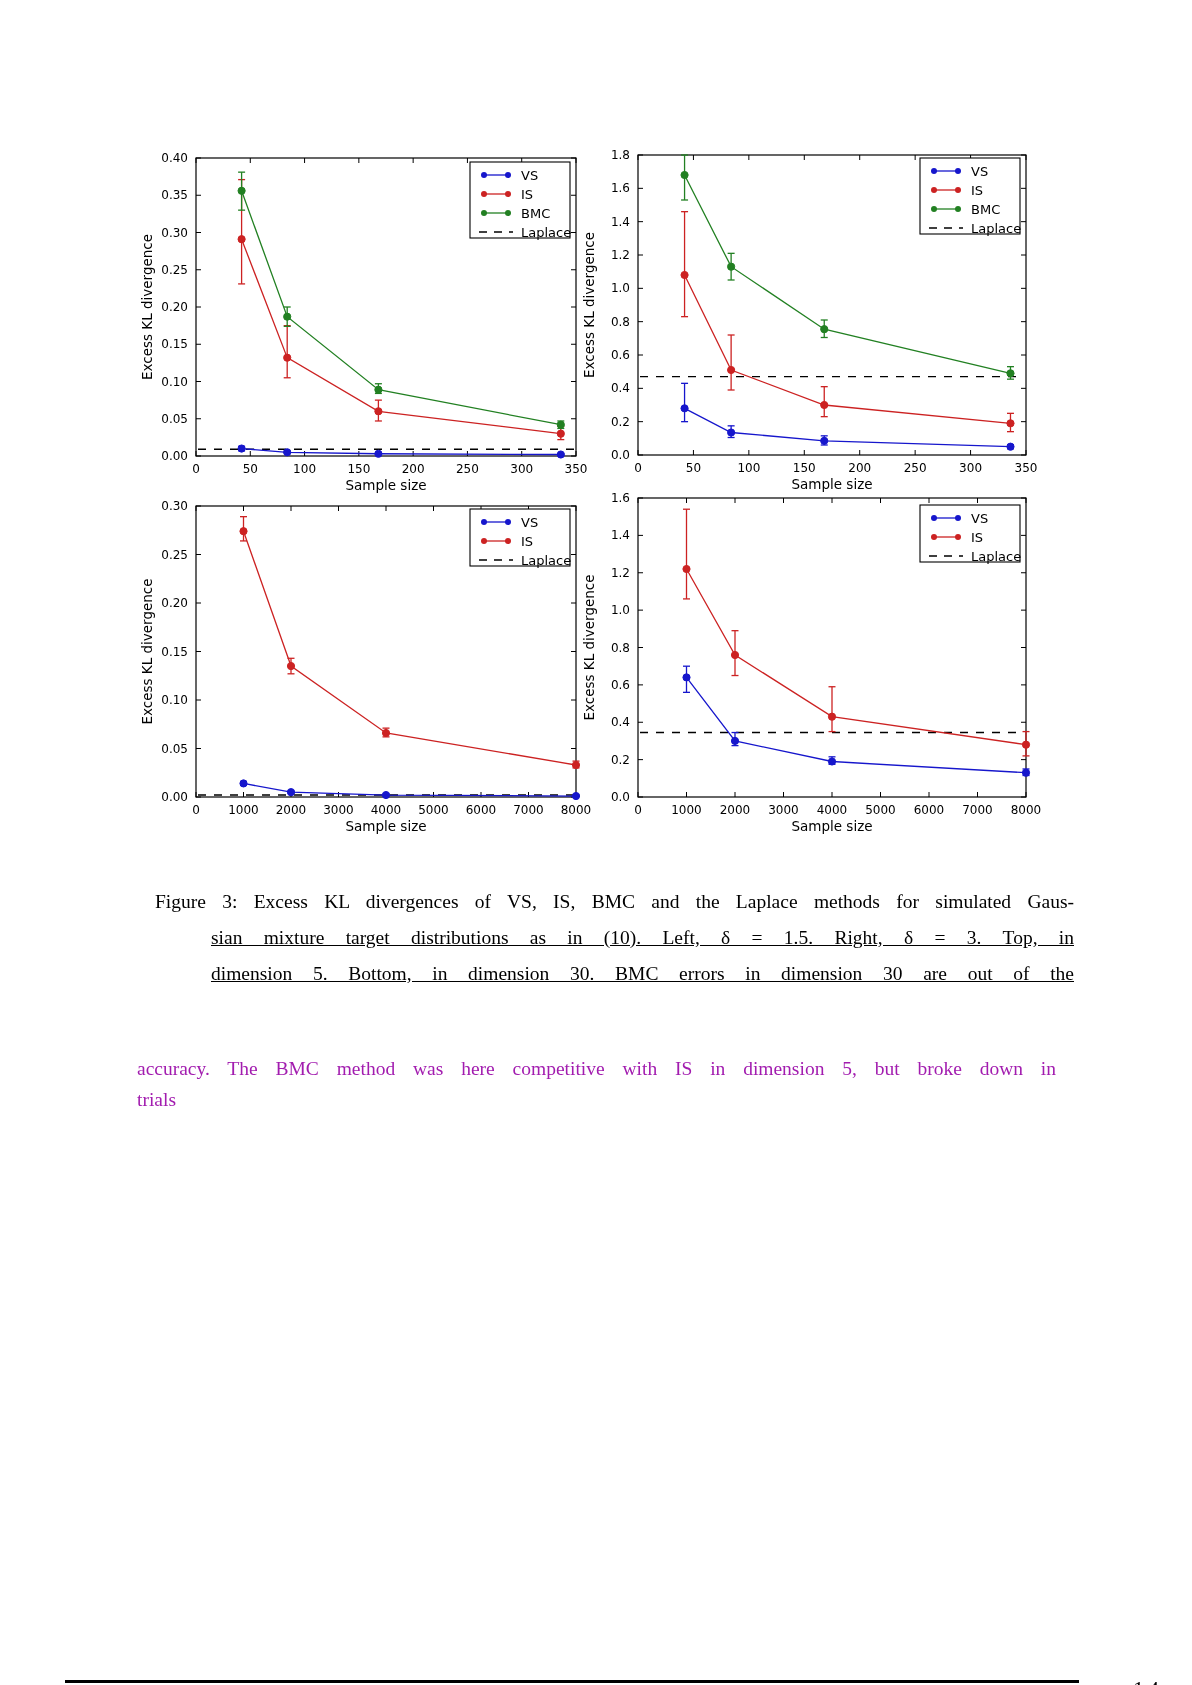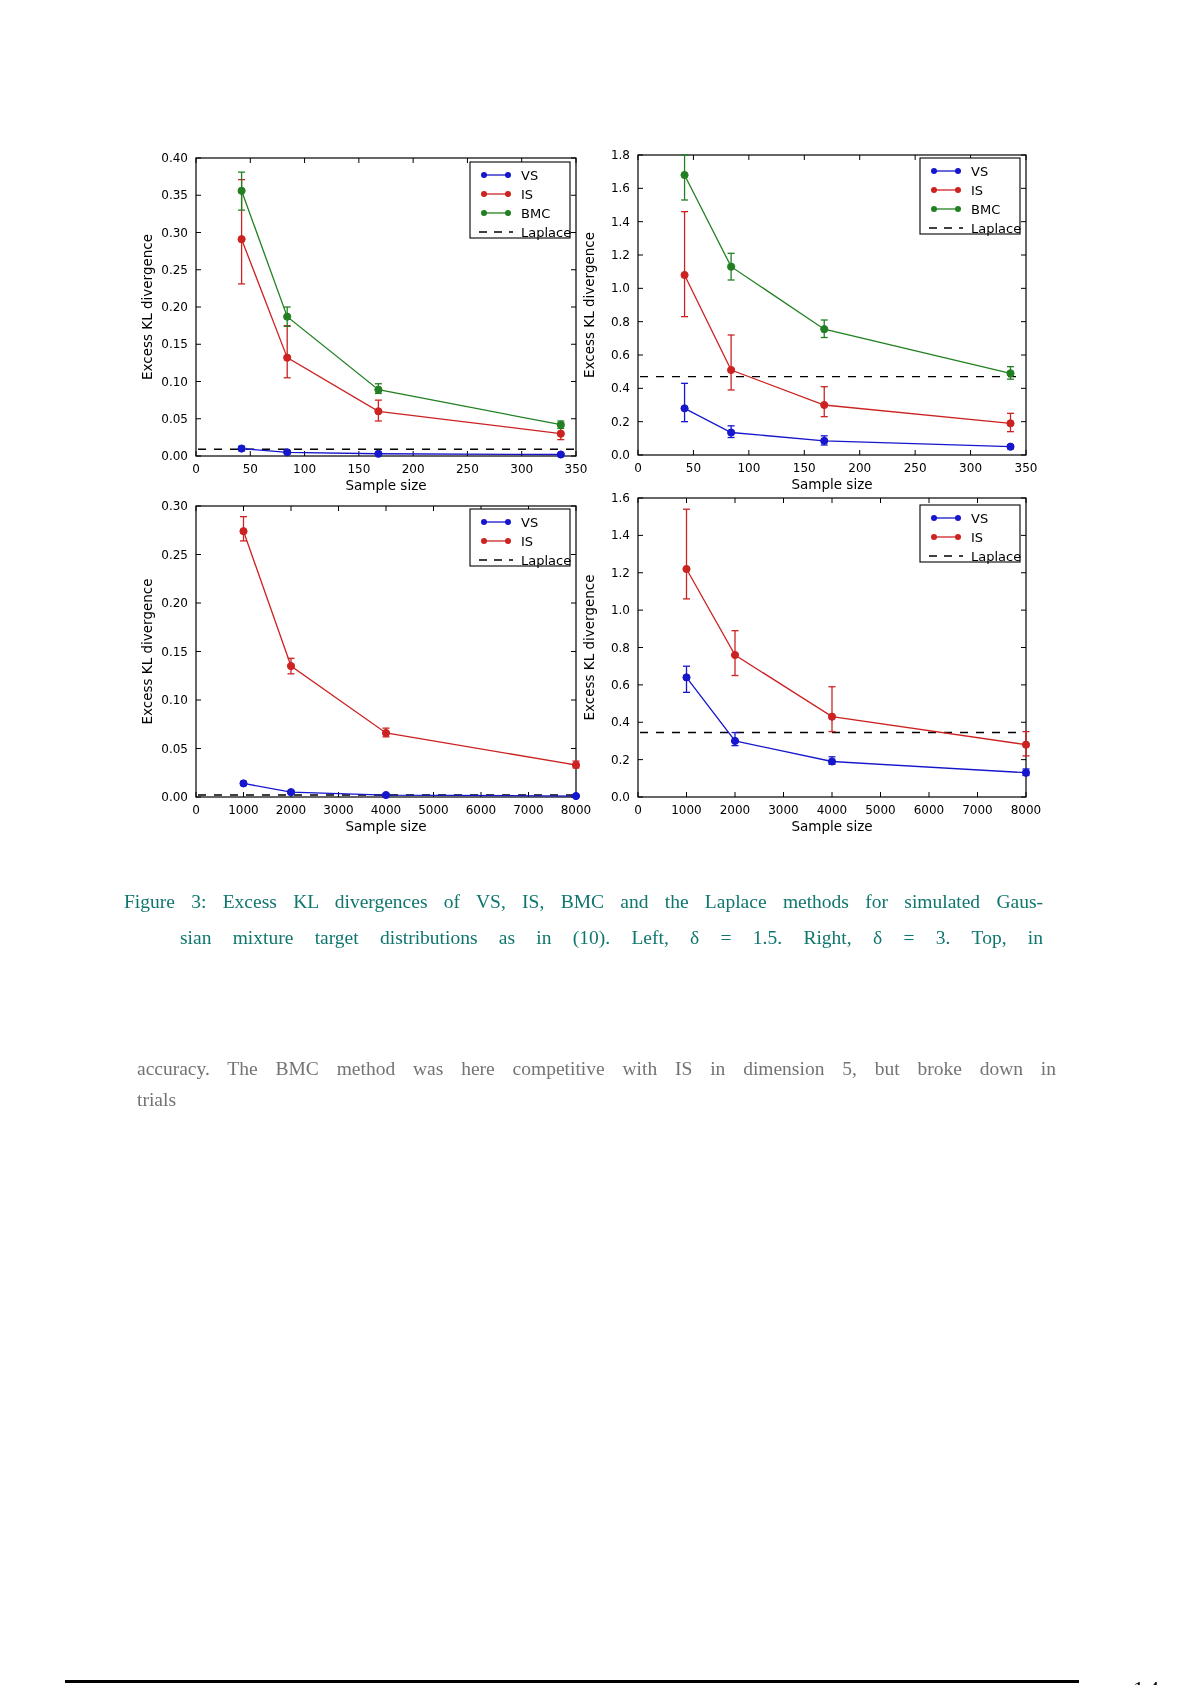--- a/index.html
+++ b/index.html
@@ -2,27 +2,27 @@
 <html><head>
 <meta charset="utf-8">
 <style>
   html,body{margin:0;padding:0;background:#888;}
   .page{position:relative;width:1192px;height:1685px;margin:0 auto;background:#ffffff;overflow:hidden;}
   svg{position:absolute;left:0;top:0;}
   svg text{fill:#000;}
   .tick-label{font:12px "DejaVu Sans",sans-serif;}
   .ax-label{font:13.5px "DejaVu Sans",sans-serif;}
   .legend-label{font:13px "DejaVu Sans",sans-serif;}
-  .caption{position:absolute;left:124px;top:884px;width:919px;
-           font:19.5px/36px "Liberation Serif","DejaVu Serif",serif;color:#0f766e;}
+  .caption{position:absolute;left:155px;top:884px;width:919px;
+           font:19.5px/36px "Liberation Serif","DejaVu Serif",serif;color:#000000;}
   .cap-line{white-space:normal;}
-  .cap-indent{padding-left:56px;}
+  .cap-indent{padding-left:56px;text-decoration:underline;}
   .just{text-align:justify;text-align-last:justify;}
   .bodytext{position:absolute;left:137px;top:1053px;width:919px;
-            font:19.5px/31px "Liberation Serif","DejaVu Serif",serif;color:#737373;}
+            font:19.5px/31px "Liberation Serif","DejaVu Serif",serif;color:#a21caf;}
   .footer-rule{position:absolute;left:65px;top:1680px;width:1014px;height:3px;background:#000;}
   .pagenum-clip{position:absolute;left:1133px;top:1679px;width:46px;height:6px;overflow:hidden;}
   .pagenum-clip span{display:block;margin-top:-3px;font:22px "Liberation Serif",serif;letter-spacing:4px;color:#000;}
 </style>
 </head>
 <body>
 
 <div class="page">
 
   <svg width="1192" height="860" viewBox="0 0 1192 860">
@@ -505,20 +505,21 @@
           <text x="971" y="541.5" class="legend-label">IS</text>
           <line x1="929" y1="556" x2="963" y2="556" stroke="#000000" stroke-width="1.3" stroke-dasharray="8,7"></line>
           <text x="971" y="560.5" class="legend-label">Laplace</text>
         </g>
       </g>
   </svg>
 
   <div class="caption">
     <div class="cap-line just"><span>Figure 3:</span> <span>Excess KL divergences of VS, IS, BMC and the Laplace methods for simulated Gaus-</span></div>
     <div class="cap-line cap-indent just">sian mixture target distributions as in (10). Left, δ = 1.5. Right, δ = 3. Top, in</div>
+    <div class="cap-line cap-indent just">dimension 5. Bottom, in dimension 30. BMC errors in dimension 30 are out of the</div>
   </div>
 
   <div class="bodytext">
     <div class="just">accuracy. The BMC method was here competitive with IS in dimension 5, but broke down in</div>
     <div>trials</div>
   </div>
 
   <div class="footer-rule"></div>
   <div class="pagenum-clip">
       <span>14</span>

